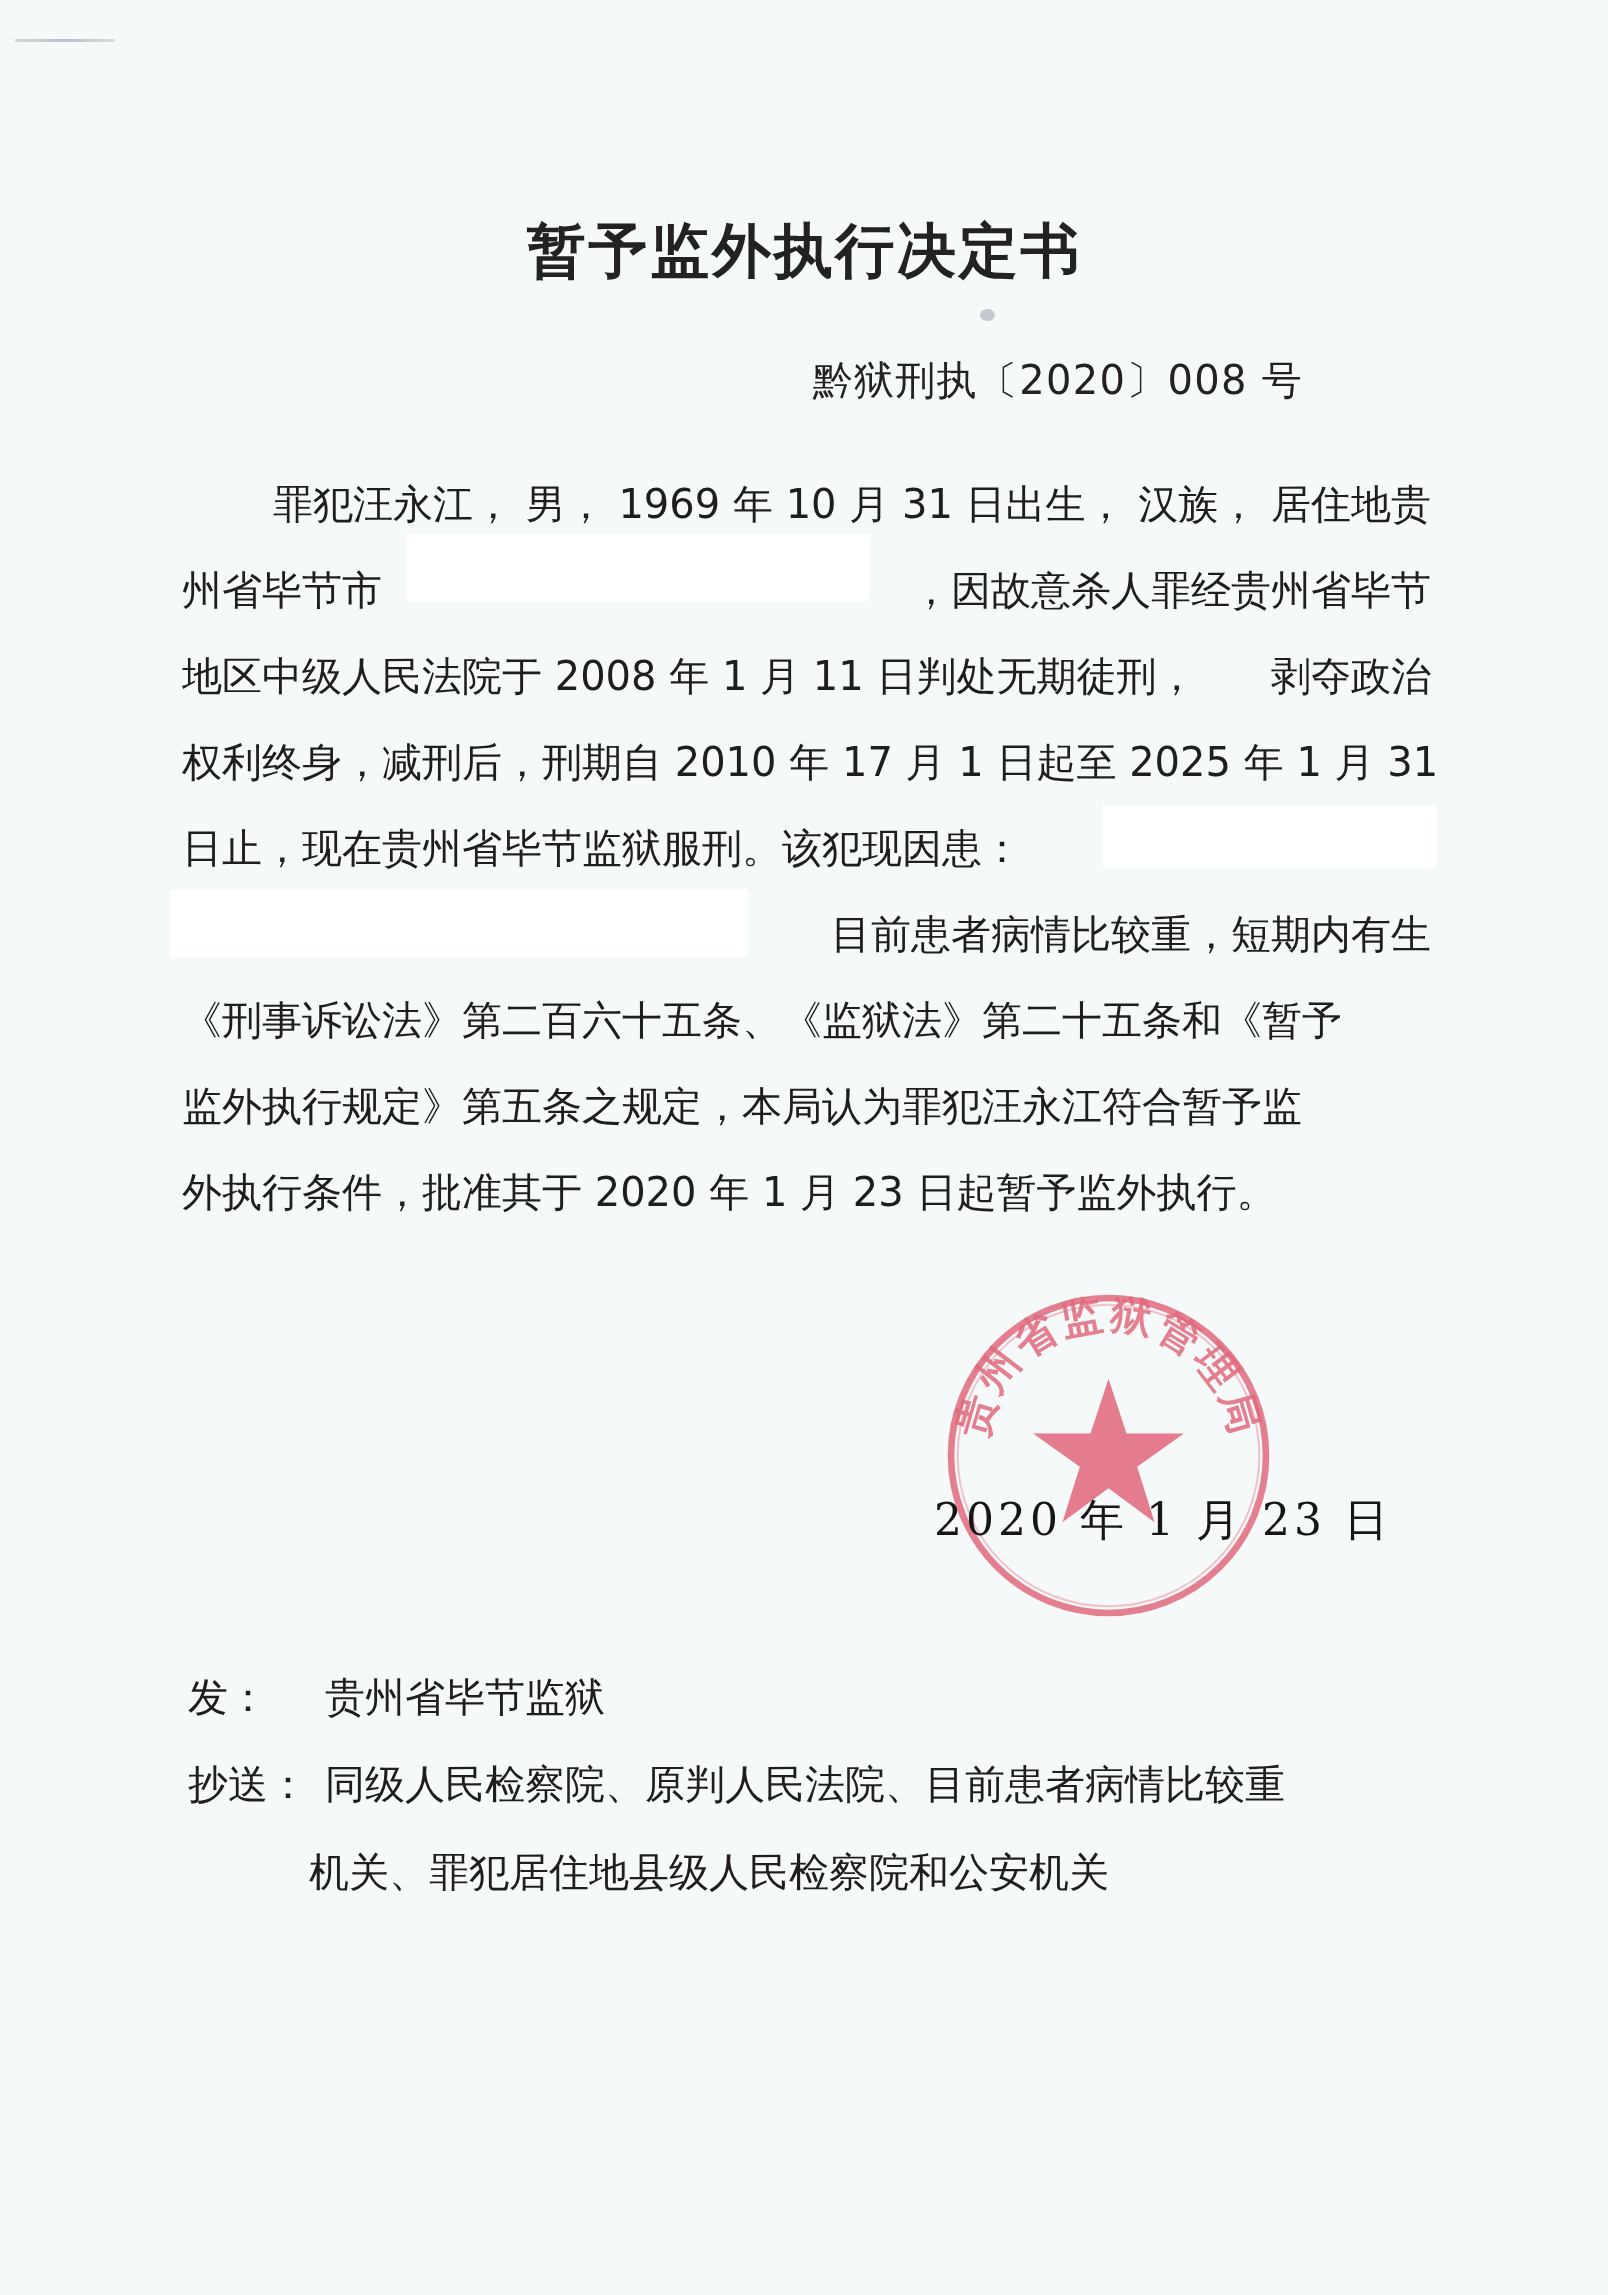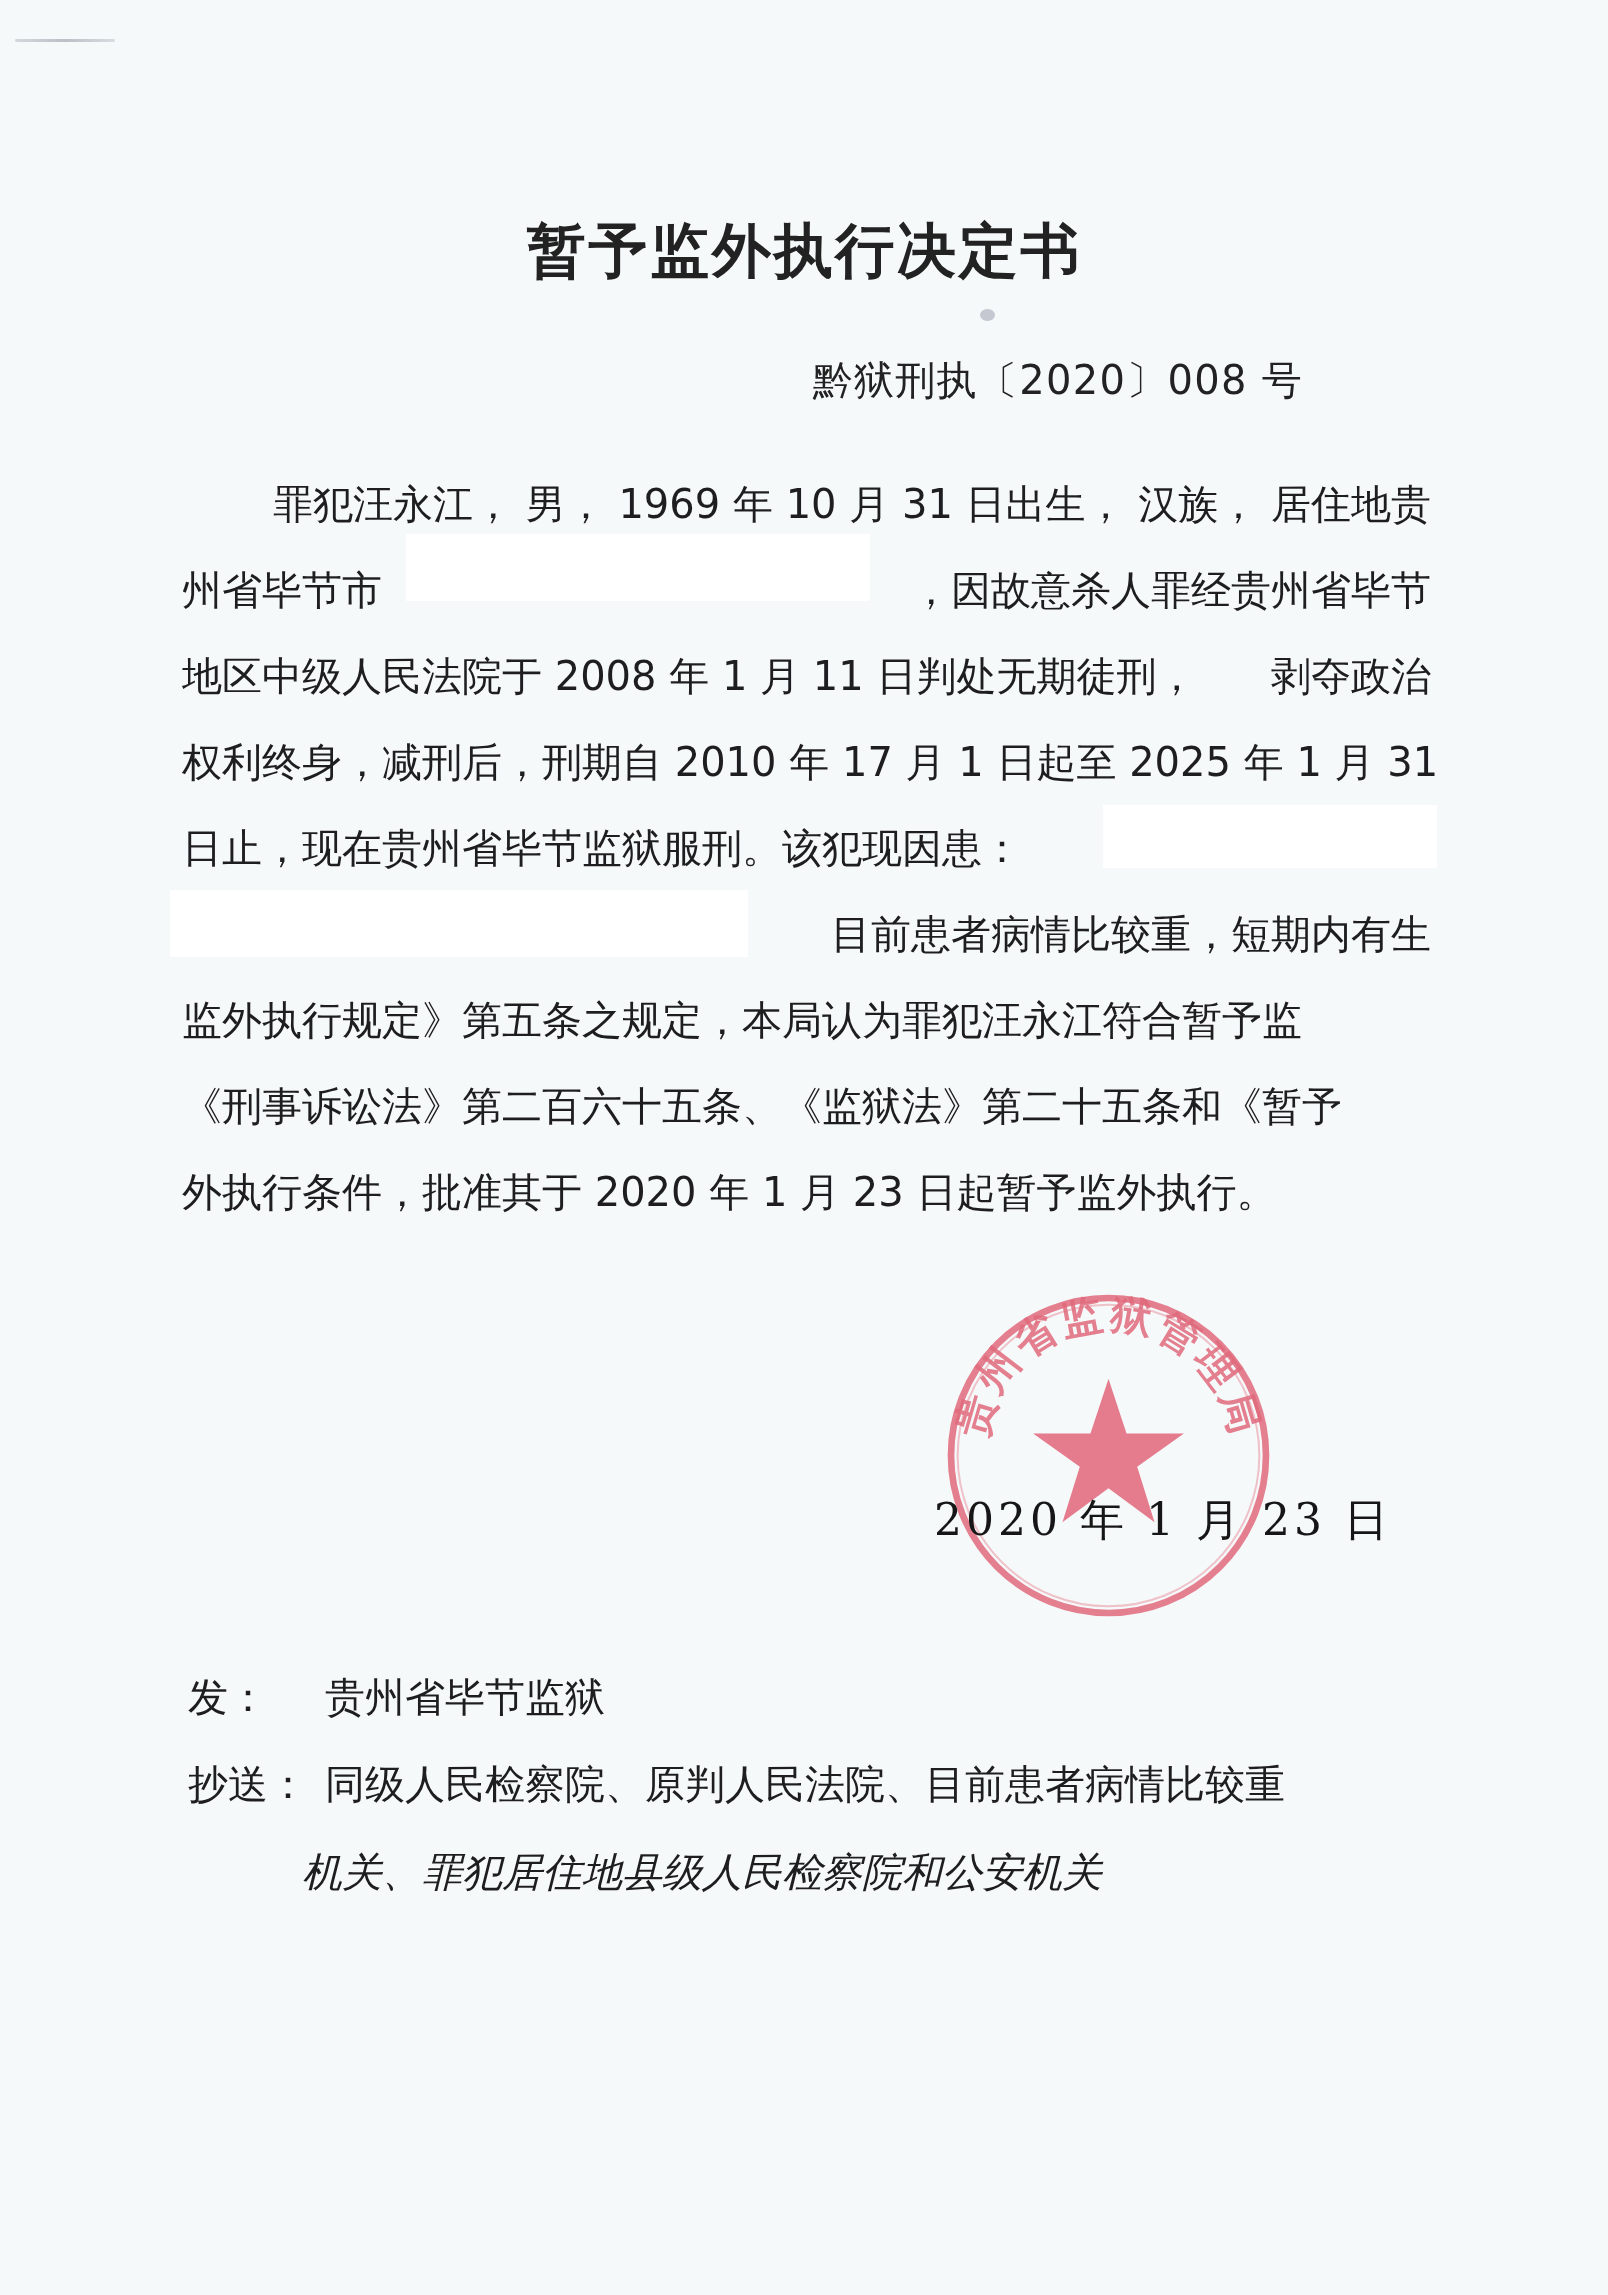--- a/index.html
+++ b/index.html
@@ -59,21 +59,21 @@
   .date {
     position: absolute; left: 934px; top: 1491px;
     font-family: "DejaVu Serif", "Liberation Serif", serif;
     font-size: 44px; letter-spacing: 4px; color: #161616;
     white-space: nowrap;
   }
 
   .dist { position: absolute; left: 188px; width: 1269px; font-size: 40px; white-space: nowrap; color: #1e1e20; }
   .dist .label { display: inline-block; width: 137px; }
   .dist .val { display: inline-block; }
-  .dist-cont { position: absolute; left: 302px; font-size: 40px; white-space: nowrap; color: #1e1e20; font-style: italic; }
+  .dist-cont { position: absolute; left: 309px; font-size: 40px; white-space: nowrap; color: #1e1e20; }
 </style>
 </head>
 <body>
 
 <div class="page">
 
   <div class="scan-line"></div>
   <div class="speck" style="left:980px;top:309px;"></div>
 
   <div class="title">暂予监外执行决定书</div>
@@ -99,24 +99,24 @@
     <div class="line">
       <span>权利终身，减刑后，刑期自 2010 年 17 月 1 日起至 2025 年 1 月 31</span>
     </div>
     <div class="line short">
       <span>日止，现在贵州省毕节监狱服刑。该犯现因患：</span>
     </div>
     <div class="line" style="justify-content:flex-end;">
       <span>目前患者病情比较重，短期内有生</span>
     </div>
     <div class="line">
-      <span>监外执行规定》第五条之规定，本局认为罪犯汪永江符合暂予监</span>
+      <span>《刑事诉讼法》第二百六十五条、《监狱法》第二十五条和《暂予</span>
     </div>
     <div class="line">
-      <span>《刑事诉讼法》第二百六十五条、《监狱法》第二十五条和《暂予</span>
+      <span>监外执行规定》第五条之规定，本局认为罪犯汪永江符合暂予监</span>
     </div>
     <div class="line short">
       <span>外执行条件，批准其于 2020 年 1 月 23 日起暂予监外执行。</span>
     </div>
   </div>
 
   <div class="redact" style="left:406px;top:534px;width:464px;height:67px;"></div>
   <div class="redact" style="left:1103px;top:805px;width:334px;height:63px;"></div>
   <div class="redact" style="left:170px;top:890px;width:578px;height:67px;"></div>
 

